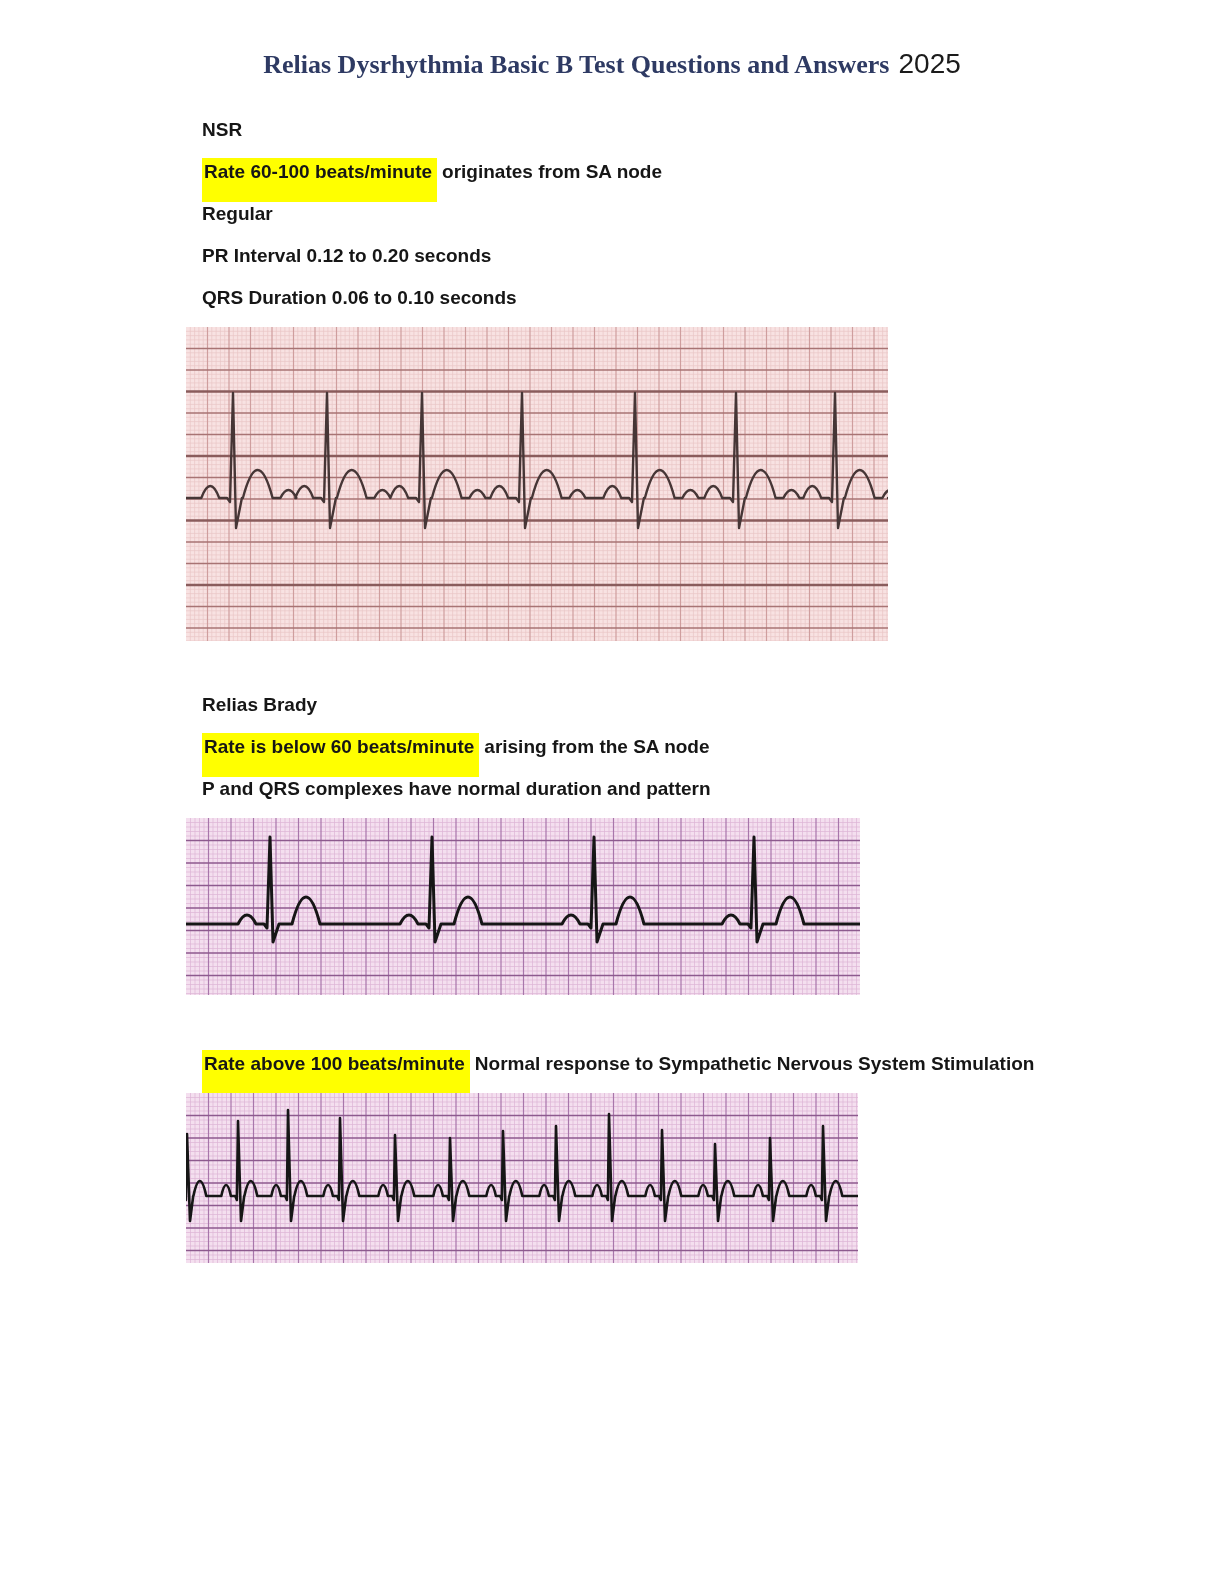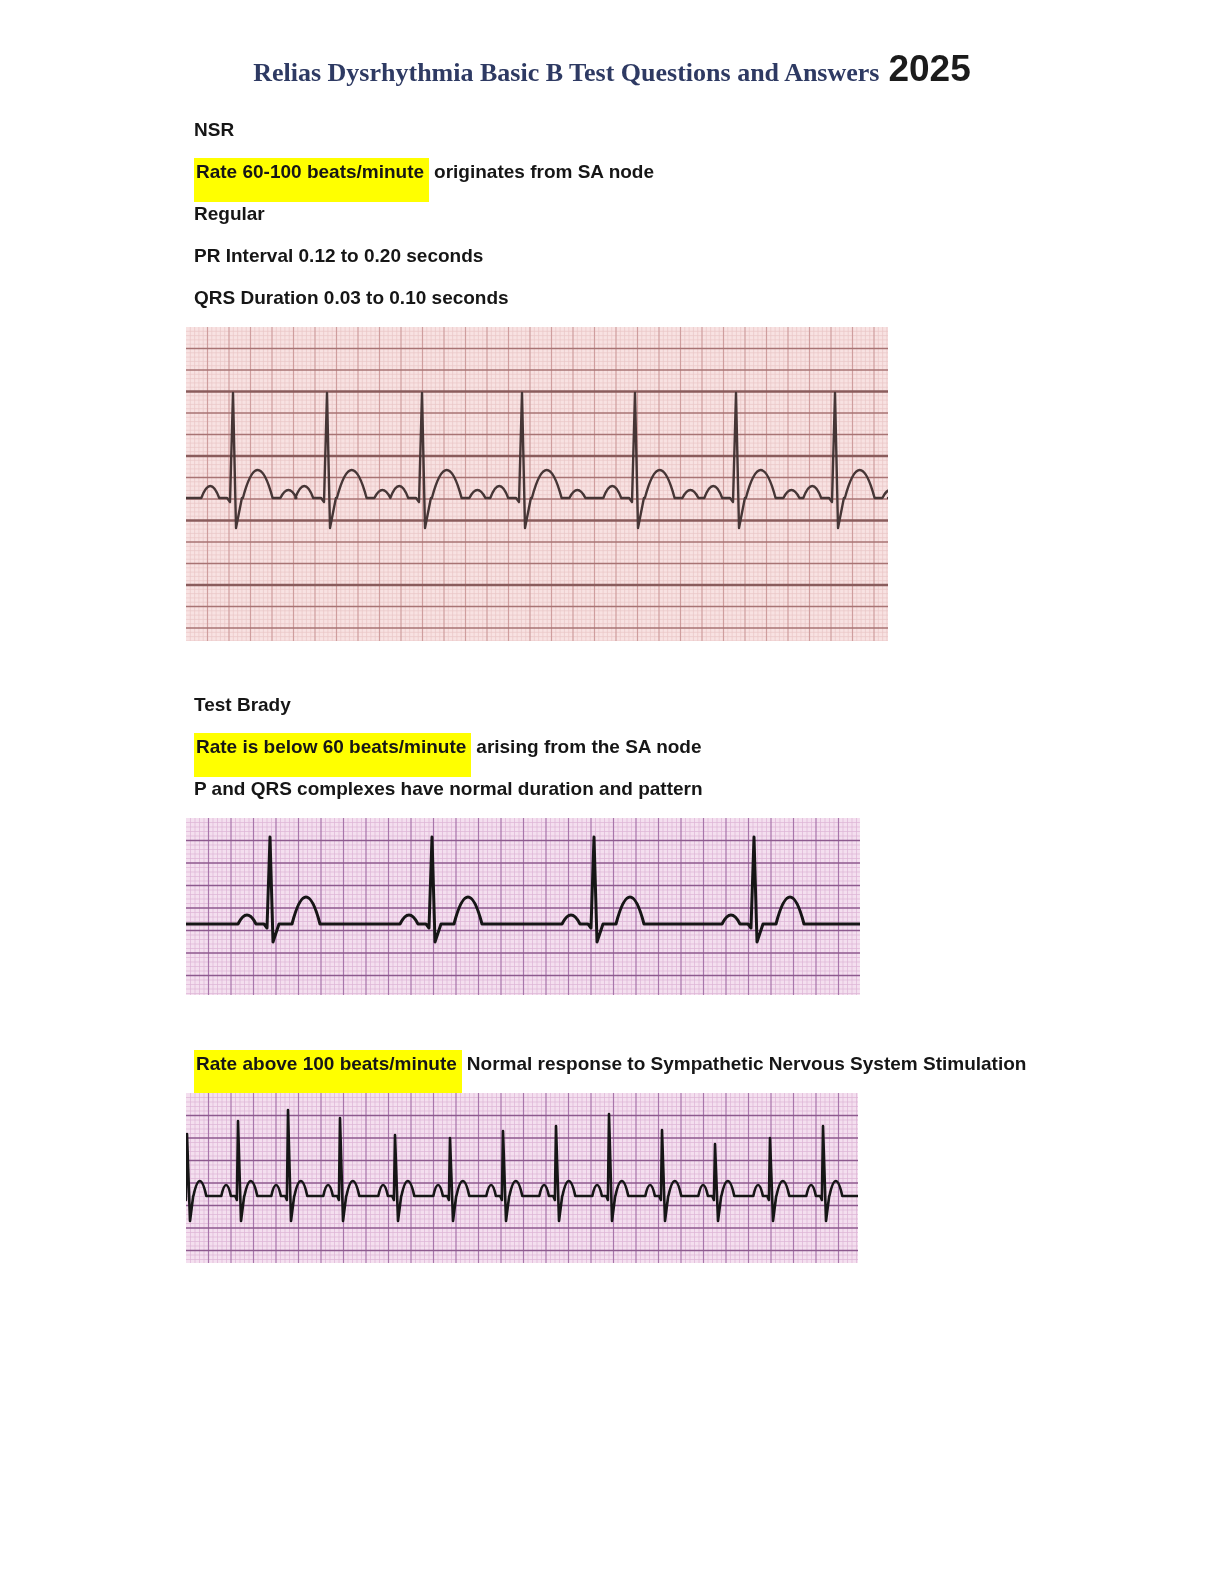--- a/index.html
+++ b/index.html
@@ -1,57 +1,57 @@
 <!DOCTYPE html>
 <html><head>
 <meta charset="utf-8">
 <style>
   html,body{margin:0;padding:0;background:#ffffff;}
   .page{position:relative;width:1224px;height:1584px;background:#ffffff;overflow:hidden;
         font-family:"Liberation Sans",sans-serif;}
   .title-row{position:absolute;top:48px;left:0;width:100%;text-align:center;white-space:nowrap;}
   .title{font-family:"Liberation Serif",serif;font-weight:700;font-size:26px;color:#2e3a63;}
-  .year{font-family:"Liberation Sans",sans-serif;font-weight:700;font-size:37px;color:#1b1b1b;margin-left:9px;}
+  .year{font-family:"Liberation Sans",sans-serif;font-weight:400;font-size:28px;color:#1b1b1b;margin-left:9px;}
   .sec{position:absolute;left:186px;}
   .sec0{top:117px;}
   .sec1{top:692px;}
   .sec2{top:1051px;}
-  .line{margin:0 0 16px 8px;height:26px;line-height:26px;font-size:19px;font-weight:700;
+  .line{margin:0 0 16px 16px;height:26px;line-height:26px;font-size:19px;font-weight:700;
         color:#161616;white-space:nowrap;}
   .hl{background:#ffff00;padding:3px 5px 20px 2px;}
   .rest{margin-left:5px;}
   .ecg{display:block;line-height:0;}
 </style>
 </head>
 <body>
 
 <div class="page">
 
   <div class="title-row">
     <span class="title">Relias Dysrhythmia Basic B Test Questions and Answers</span><span class="year">2025</span>
   </div>
 
   <section class="sec sec0">
     <p class="line">NSR</p>
     <p class="line"><span class="hl">Rate 60-100 beats/minute</span><span class="rest">originates from SA node</span></p>
     <p class="line">Regular</p>
     <p class="line">PR Interval 0.12 to 0.20 seconds</p>
-    <p class="line">QRS Duration 0.03 to 0.10 seconds</p>
+    <p class="line">QRS Duration 0.06 to 0.10 seconds</p>
     <div class="ecg"><svg width="702" height="314" viewBox="0 0 702 314" role="img" aria-label="Normal sinus rhythm strip on pink ECG grid paper, 7 beats, rate about 75/min">
           <rect width="702" height="314" fill="#f8e2e2"></rect>
           <path d="M4.3 0V314M8.6 0V314M12.9 0V314M17.2 0V314M25.8 0V314M30.1 0V314M34.4 0V314M38.7 0V314M47.3 0V314M51.6 0V314M55.9 0V314M60.2 0V314M68.8 0V314M73.1 0V314M77.4 0V314M81.7 0V314M90.3 0V314M94.6 0V314M98.9 0V314M103.2 0V314M111.8 0V314M116.1 0V314M120.4 0V314M124.7 0V314M133.3 0V314M137.6 0V314M141.9 0V314M146.2 0V314M154.8 0V314M159.1 0V314M163.4 0V314M167.7 0V314M176.3 0V314M180.6 0V314M184.9 0V314M189.2 0V314M197.8 0V314M202.1 0V314M206.4 0V314M210.7 0V314M219.3 0V314M223.6 0V314M227.9 0V314M232.2 0V314M240.8 0V314M245.1 0V314M249.4 0V314M253.7 0V314M262.3 0V314M266.6 0V314M270.9 0V314M275.2 0V314M283.8 0V314M288.1 0V314M292.4 0V314M296.7 0V314M305.3 0V314M309.6 0V314M313.9 0V314M318.2 0V314M326.8 0V314M331.1 0V314M335.4 0V314M339.7 0V314M348.3 0V314M352.6 0V314M356.9 0V314M361.2 0V314M369.8 0V314M374.1 0V314M378.4 0V314M382.7 0V314M391.3 0V314M395.6 0V314M399.9 0V314M404.2 0V314M412.8 0V314M417.1 0V314M421.4 0V314M425.7 0V314M434.3 0V314M438.6 0V314M442.9 0V314M447.2 0V314M455.8 0V314M460.1 0V314M464.4 0V314M468.7 0V314M477.3 0V314M481.6 0V314M485.9 0V314M490.2 0V314M498.8 0V314M503.1 0V314M507.4 0V314M511.7 0V314M520.3 0V314M524.6 0V314M528.9 0V314M533.2 0V314M541.8 0V314M546.1 0V314M550.4 0V314M554.7 0V314M563.3 0V314M567.6 0V314M571.9 0V314M576.2 0V314M584.8 0V314M589.1 0V314M593.4 0V314M597.7 0V314M606.3 0V314M610.6 0V314M614.9 0V314M619.2 0V314M627.8 0V314M632.1 0V314M636.4 0V314M640.7 0V314M649.3 0V314M653.6 0V314M657.9 0V314M662.2 0V314M670.8 0V314M675.1 0V314M679.4 0V314M683.7 0V314M692.3 0V314M696.6 0V314M700.9 0V314M0 4.3H702M0 8.6H702M0 12.9H702M0 17.2H702M0 25.8H702M0 30.1H702M0 34.4H702M0 38.7H702M0 47.3H702M0 51.6H702M0 55.9H702M0 60.2H702M0 68.8H702M0 73.1H702M0 77.4H702M0 81.7H702M0 90.3H702M0 94.6H702M0 98.9H702M0 103.2H702M0 111.8H702M0 116.1H702M0 120.4H702M0 124.7H702M0 133.3H702M0 137.6H702M0 141.9H702M0 146.2H702M0 154.8H702M0 159.1H702M0 163.4H702M0 167.7H702M0 176.3H702M0 180.6H702M0 184.9H702M0 189.2H702M0 197.8H702M0 202.1H702M0 206.4H702M0 210.7H702M0 219.3H702M0 223.6H702M0 227.9H702M0 232.2H702M0 240.8H702M0 245.1H702M0 249.4H702M0 253.7H702M0 262.3H702M0 266.6H702M0 270.9H702M0 275.2H702M0 283.8H702M0 288.1H702M0 292.4H702M0 296.7H702M0 305.3H702M0 309.6H702M0 313.9H702" stroke="#eac6c6" stroke-width="0.7" fill="none"></path>
           <path d="M21.5 0V314M43.0 0V314M64.5 0V314M86.0 0V314M107.5 0V314M129.0 0V314M150.5 0V314M172.0 0V314M193.5 0V314M215.0 0V314M236.5 0V314M258.0 0V314M279.5 0V314M301.0 0V314M322.5 0V314M344.0 0V314M365.5 0V314M387.0 0V314M408.5 0V314M430.0 0V314M451.5 0V314M473.0 0V314M494.5 0V314M516.0 0V314M537.5 0V314M559.0 0V314M580.5 0V314M602.0 0V314M623.5 0V314M645.0 0V314M666.5 0V314M688.0 0V314" stroke="#cf9e9e" stroke-width="1.2" fill="none"></path>
           <path d="M0 21.5H702M0 43.0H702M0 86.0H702M0 107.5H702M0 150.5H702M0 172.0H702M0 215.0H702M0 236.5H702M0 279.5H702M0 301.0H702" stroke="#a87474" stroke-width="1.7" fill="none"></path>
           <path d="M0 64.5H702M0 129.0H702M0 193.5H702M0 258.0H702" stroke="#8a5c5c" stroke-width="2.4" fill="none"></path>
           <path d="M0 171L15.3 171Q24.3 147.0 33.2 171L41.1 171L44.0 175.0L47.0 66.0L50.0 201.0L55.9 171L56.9 171Q71.7 115.0 86.6 171L94.4 171Q102.4 155.0 110.4 171L109.3 171Q118.3 147.0 127.2 171L135.1 171L138.0 175.0L141.0 66.0L144.0 201.0L149.9 171L150.9 171Q165.7 115.0 180.6 171L188.4 171Q196.4 155.0 204.4 171L204.3 171Q213.3 147.0 222.2 171L230.1 171L233.0 175.0L236.0 66.0L239.0 201.0L244.9 171L245.9 171Q260.7 115.0 275.6 171L283.4 171Q291.4 155.0 299.4 171L304.3 171Q313.3 147.0 322.2 171L330.1 171L333.0 175.0L336.0 66.0L339.0 201.0L344.9 171L345.9 171Q360.7 115.0 375.6 171L383.4 171Q391.4 155.0 399.4 171L417.3 171Q426.3 147.0 435.2 171L443.1 171L446.0 175.0L449.0 66.0L452.0 201.0L457.9 171L458.9 171Q473.7 115.0 488.6 171L496.4 171Q504.4 155.0 512.4 171L518.3 171Q527.3 147.0 536.2 171L544.1 171L547.0 175.0L550.0 66.0L553.0 201.0L558.9 171L559.9 171Q574.7 115.0 589.6 171L597.4 171Q605.4 155.0 613.4 171L617.3 171Q626.3 147.0 635.2 171L643.1 171L646.0 175.0L649.0 66.0L652.0 201.0L657.9 171L658.9 171Q673.7 115.0 688.6 171L696.4 171Q704.4 155.0 712.4 171L702 171" stroke="#463636" stroke-width="2.4" fill="none" stroke-linejoin="round" stroke-linecap="round"></path>
         </svg></div>
   </section>
 
   <section class="sec sec1">
-    <p class="line">Test Brady</p>
+    <p class="line">Relias Brady</p>
     <p class="line"><span class="hl">Rate is below 60 beats/minute</span><span class="rest">arising from the SA node</span></p>
     <p class="line">P and QRS complexes have normal duration and pattern</p>
     <div class="ecg"><svg width="674" height="177" viewBox="0 0 674 177" role="img" aria-label="Sinus bradycardia strip on magenta ECG grid paper, 4 widely spaced beats">
           <rect width="674" height="177" fill="#f4dfef"></rect>
           <path d="M4.5 0V177M9.0 0V177M13.5 0V177M18.0 0V177M27.0 0V177M31.5 0V177M36.0 0V177M40.5 0V177M49.5 0V177M54.0 0V177M58.5 0V177M63.0 0V177M72.0 0V177M76.5 0V177M81.0 0V177M85.5 0V177M94.5 0V177M99.0 0V177M103.5 0V177M108.0 0V177M117.0 0V177M121.5 0V177M126.0 0V177M130.5 0V177M139.5 0V177M144.0 0V177M148.5 0V177M153.0 0V177M162.0 0V177M166.5 0V177M171.0 0V177M175.5 0V177M184.5 0V177M189.0 0V177M193.5 0V177M198.0 0V177M207.0 0V177M211.5 0V177M216.0 0V177M220.5 0V177M229.5 0V177M234.0 0V177M238.5 0V177M243.0 0V177M252.0 0V177M256.5 0V177M261.0 0V177M265.5 0V177M274.5 0V177M279.0 0V177M283.5 0V177M288.0 0V177M297.0 0V177M301.5 0V177M306.0 0V177M310.5 0V177M319.5 0V177M324.0 0V177M328.5 0V177M333.0 0V177M342.0 0V177M346.5 0V177M351.0 0V177M355.5 0V177M364.5 0V177M369.0 0V177M373.5 0V177M378.0 0V177M387.0 0V177M391.5 0V177M396.0 0V177M400.5 0V177M409.5 0V177M414.0 0V177M418.5 0V177M423.0 0V177M432.0 0V177M436.5 0V177M441.0 0V177M445.5 0V177M454.5 0V177M459.0 0V177M463.5 0V177M468.0 0V177M477.0 0V177M481.5 0V177M486.0 0V177M490.5 0V177M499.5 0V177M504.0 0V177M508.5 0V177M513.0 0V177M522.0 0V177M526.5 0V177M531.0 0V177M535.5 0V177M544.5 0V177M549.0 0V177M553.5 0V177M558.0 0V177M567.0 0V177M571.5 0V177M576.0 0V177M580.5 0V177M589.5 0V177M594.0 0V177M598.5 0V177M603.0 0V177M612.0 0V177M616.5 0V177M621.0 0V177M625.5 0V177M634.5 0V177M639.0 0V177M643.5 0V177M648.0 0V177M657.0 0V177M661.5 0V177M666.0 0V177M670.5 0V177M0 4.5H674M0 9.0H674M0 13.5H674M0 18.0H674M0 27.0H674M0 31.5H674M0 36.0H674M0 40.5H674M0 49.5H674M0 54.0H674M0 58.5H674M0 63.0H674M0 72.0H674M0 76.5H674M0 81.0H674M0 85.5H674M0 94.5H674M0 99.0H674M0 103.5H674M0 108.0H674M0 117.0H674M0 121.5H674M0 126.0H674M0 130.5H674M0 139.5H674M0 144.0H674M0 148.5H674M0 153.0H674M0 162.0H674M0 166.5H674M0 171.0H674M0 175.5H674" stroke="#dcb4d6" stroke-width="0.7" fill="none"></path>
           <path d="M22.5 0V177M45.0 0V177M67.5 0V177M90.0 0V177M112.5 0V177M135.0 0V177M157.5 0V177M180.0 0V177M202.5 0V177M225.0 0V177M247.5 0V177M270.0 0V177M292.5 0V177M315.0 0V177M337.5 0V177M360.0 0V177M382.5 0V177M405.0 0V177M427.5 0V177M450.0 0V177M472.5 0V177M495.0 0V177M517.5 0V177M540.0 0V177M562.5 0V177M585.0 0V177M607.5 0V177M630.0 0V177M652.5 0V177" stroke="#a876ab" stroke-width="1.2" fill="none"></path>
           <path d="M0 22.5H674M0 45.0H674M0 67.5H674M0 90.0H674M0 112.5H674M0 135.0H674M0 157.5H674" stroke="#8d5a8e" stroke-width="1.7" fill="none"></path>
           <path d="M0 106L52.0 106Q61.0 88.0 70.0 106L78.0 106L81.0 110.0L84.0 19.0L87.0 124.0L93.0 106L106.0 106Q120.0 52.0 134.0 106L214.0 106Q223.0 88.0 232.0 106L240.0 106L243.0 110.0L246.0 19.0L249.0 124.0L255.0 106L268.0 106Q282.0 52.0 296.0 106L376.0 106Q385.0 88.0 394.0 106L402.0 106L405.0 110.0L408.0 19.0L411.0 124.0L417.0 106L430.0 106Q444.0 52.0 458.0 106L536.0 106Q545.0 88.0 554.0 106L562.0 106L565.0 110.0L568.0 19.0L571.0 124.0L577.0 106L590.0 106Q604.0 52.0 618.0 106L674 106" stroke="#161616" stroke-width="3" fill="none" stroke-linejoin="round" stroke-linecap="round"></path>
         </svg></div>
   </section>

